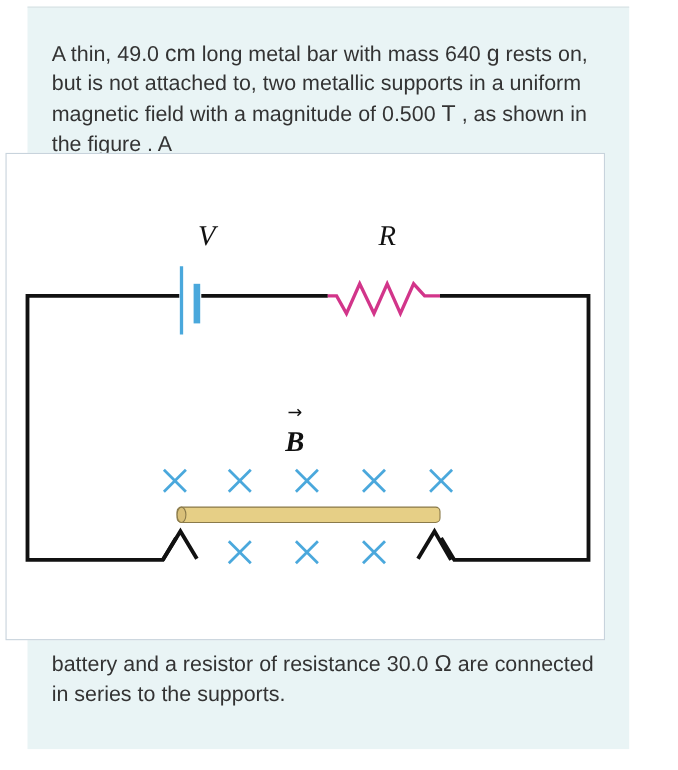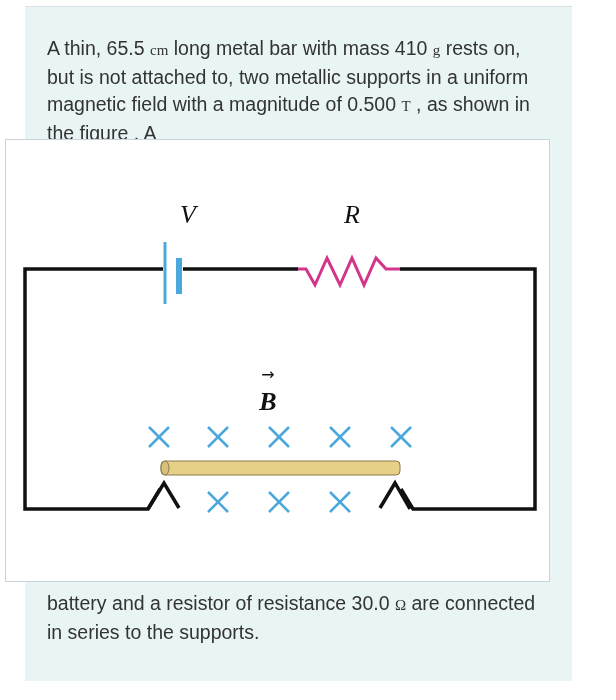--- a/index.html
+++ b/index.html
@@ -1,30 +1,30 @@
 <!DOCTYPE html>
 <html><head>
 <meta charset="utf-8">
 <style>
   html,body{margin:0;padding:0;background:#ffffff;}
   body{width:616px;height:700px;position:relative;overflow:hidden;font-family:"Liberation Sans",sans-serif;}
   .panel{position:absolute;left:25px;top:6px;width:547px;height:674px;background:#e9f4f5;border-top:1px solid #d8e2e4;}
   .para{position:absolute;left:47px;font-size:19.5px;line-height:27px;color:#333333;font-family:"Liberation Sans",sans-serif;}
   .para1{top:35px;width:500px;}
   .para2{top:590px;width:500px;}
-  .math{font-family:Liberation Serif, serif;font-size:15px;}
+  .math{font-family:Liberation Sans, sans-serif;font-size:21px;}
   .figure{position:absolute;left:5px;top:139px;width:543px;height:441px;background:#ffffff;border:1px solid #c8d3dc;}
   svg{position:absolute;left:0;top:0;}
 </style>
 </head>
 <body>
 
 <div class="panel"></div>
 
-<div class="para para1"><span>A thin, 65.5 </span><span class="math">cm</span><span> long metal bar with mass 410 </span><span class="math">g</span><span> rests on, but is not attached to, two metallic supports in a uniform magnetic field with a magnitude of 0.500 </span><span class="math">T</span><span> , as shown in the figure . A</span></div>
+<div class="para para1"><span>A thin, 49.0 </span><span class="math">cm</span><span> long metal bar with mass 640 </span><span class="math">g</span><span> rests on, but is not attached to, two metallic supports in a uniform magnetic field with a magnitude of 0.500 </span><span class="math">T</span><span> , as shown in the figure . A</span></div>
 
 <div class="figure">
   <svg width="543" height="441" viewBox="0 0 543 441">
 
     <polyline points="157,129 19,129 19,369 142,369 154,349" fill="none" stroke="#111111" stroke-width="3.5" stroke-linejoin="miter"></polyline>
     <line x1="177" y1="129" x2="292" y2="129" stroke="#111111" stroke-width="3.5"></line>
     <polyline points="394,129 529,129 529,369 407,369 395,349" fill="none" stroke="#111111" stroke-width="3.5"></polyline>
 
     <polyline points="142,369 158,343 173,368" fill="none" stroke="#111111" stroke-width="3.5"></polyline>
     <polyline points="374,368 389,343 404,369" fill="none" stroke="#111111" stroke-width="3.5"></polyline>

